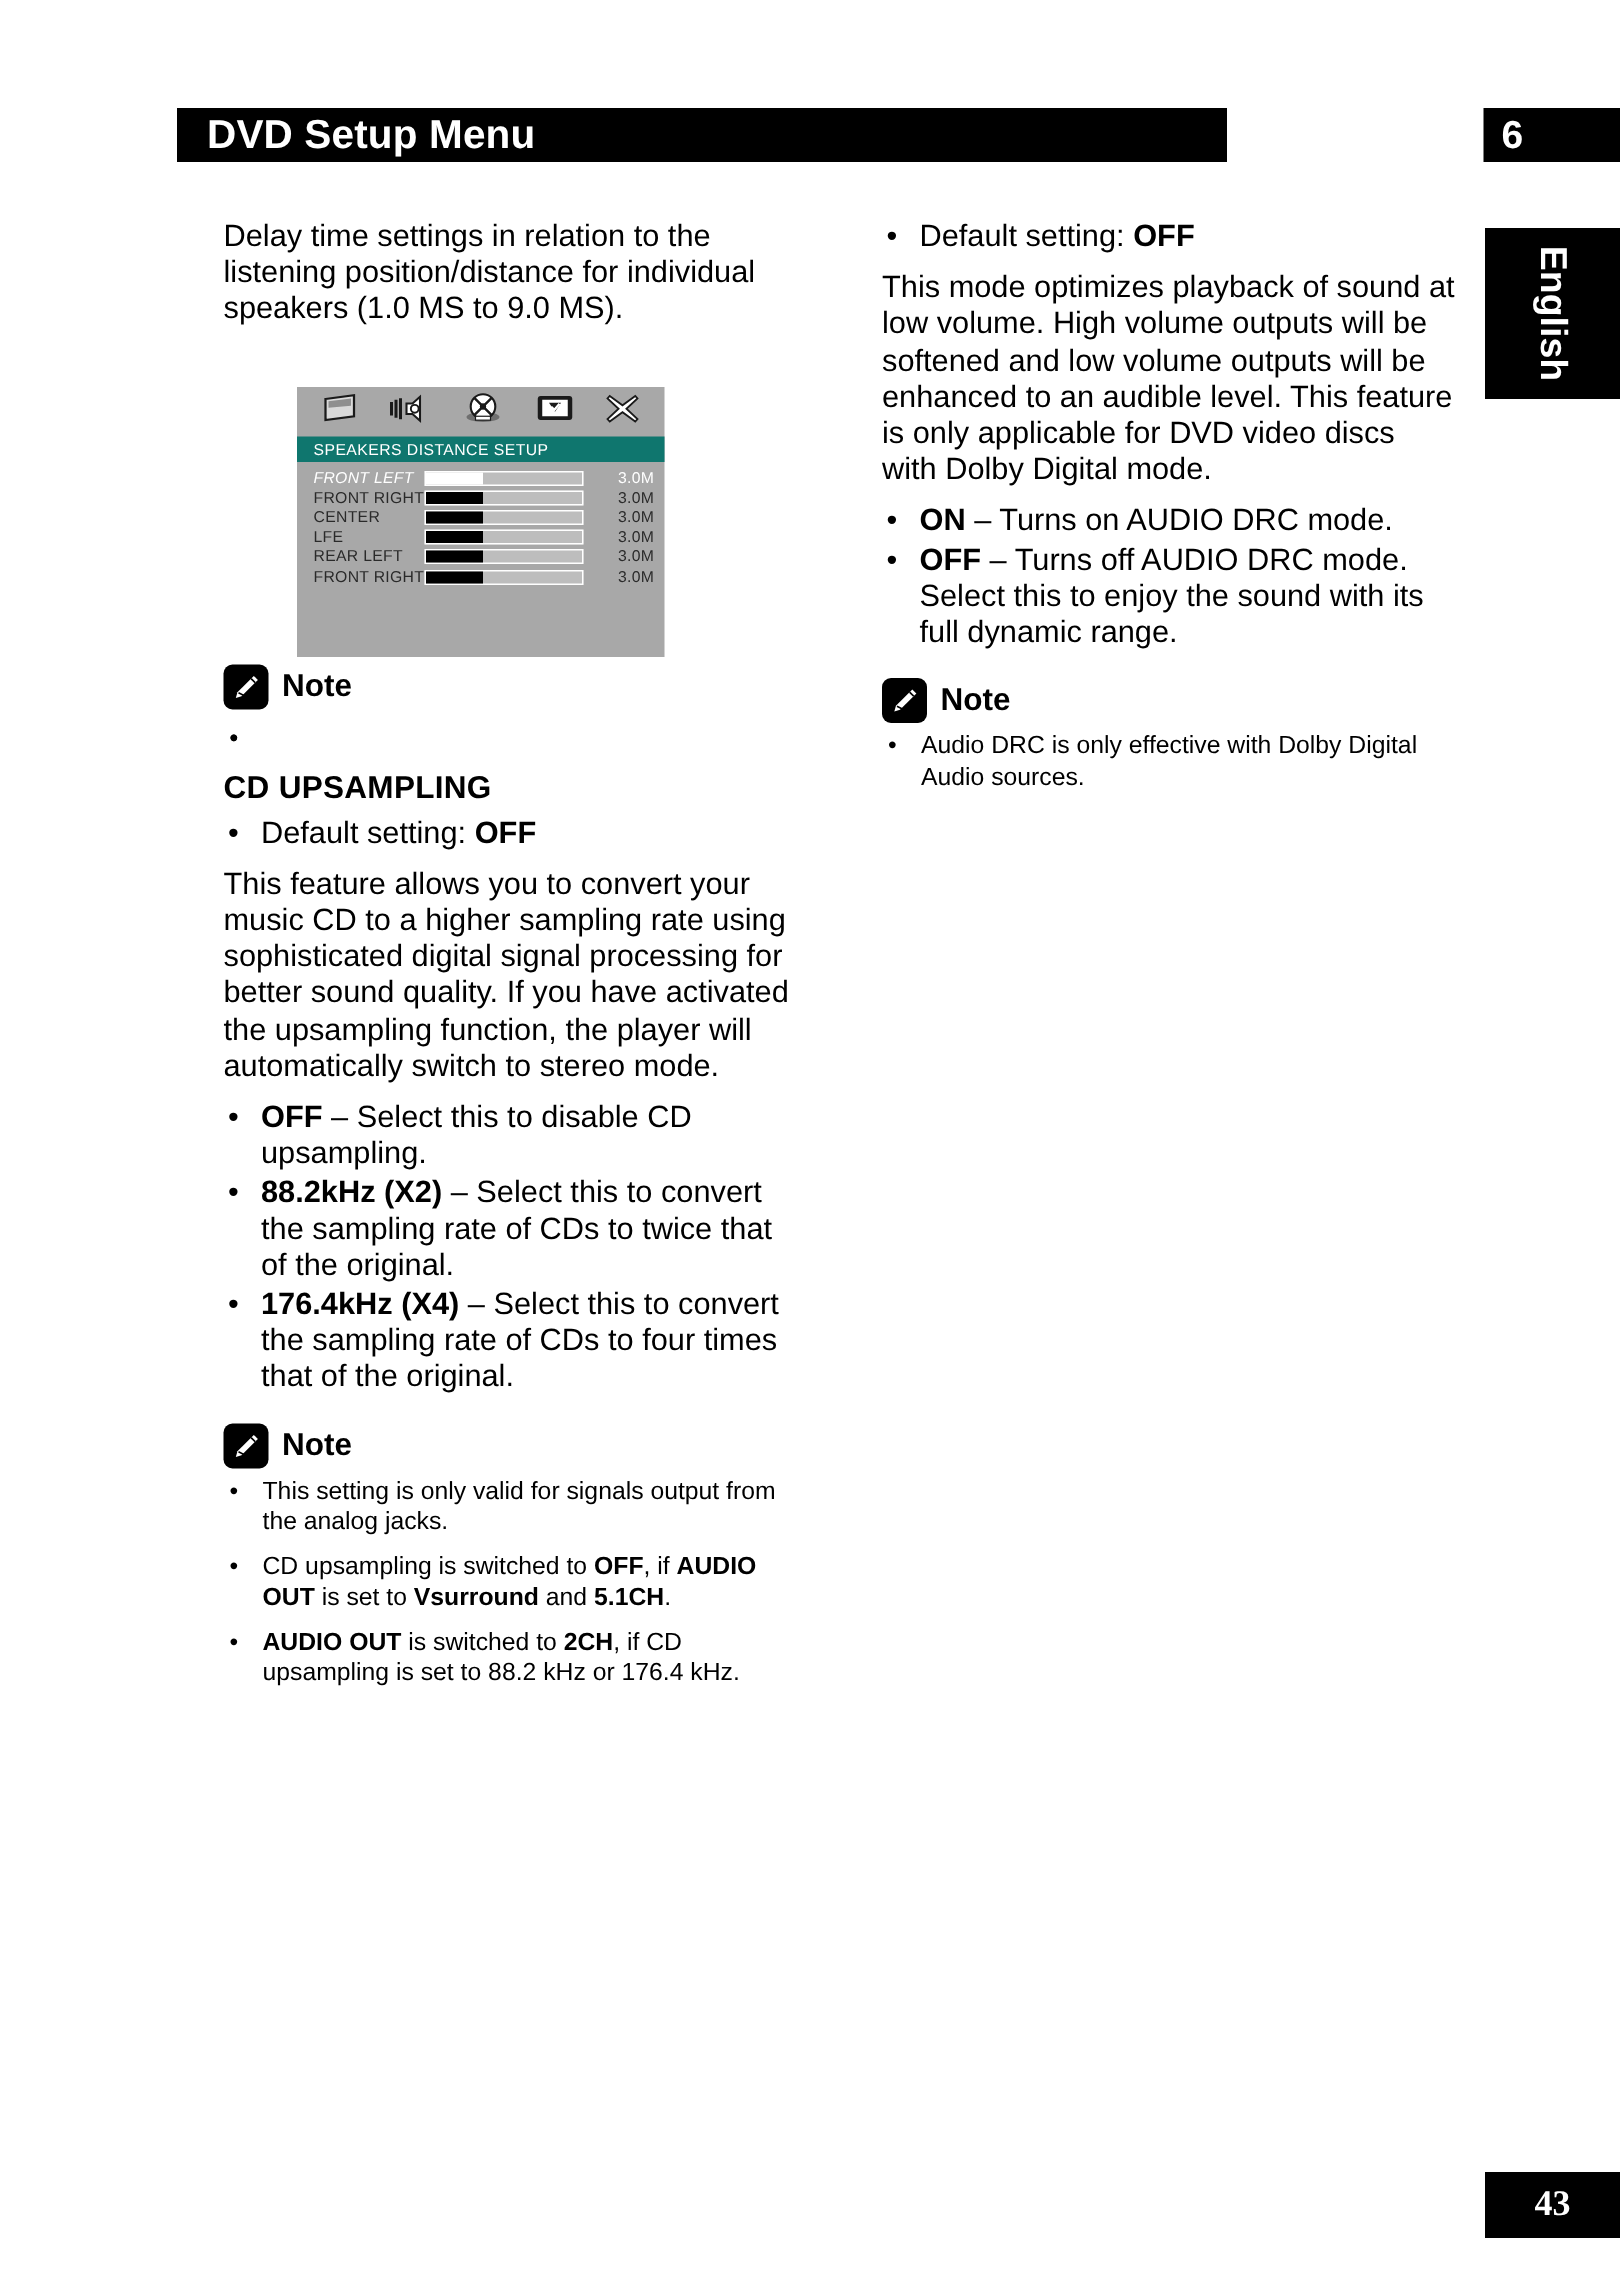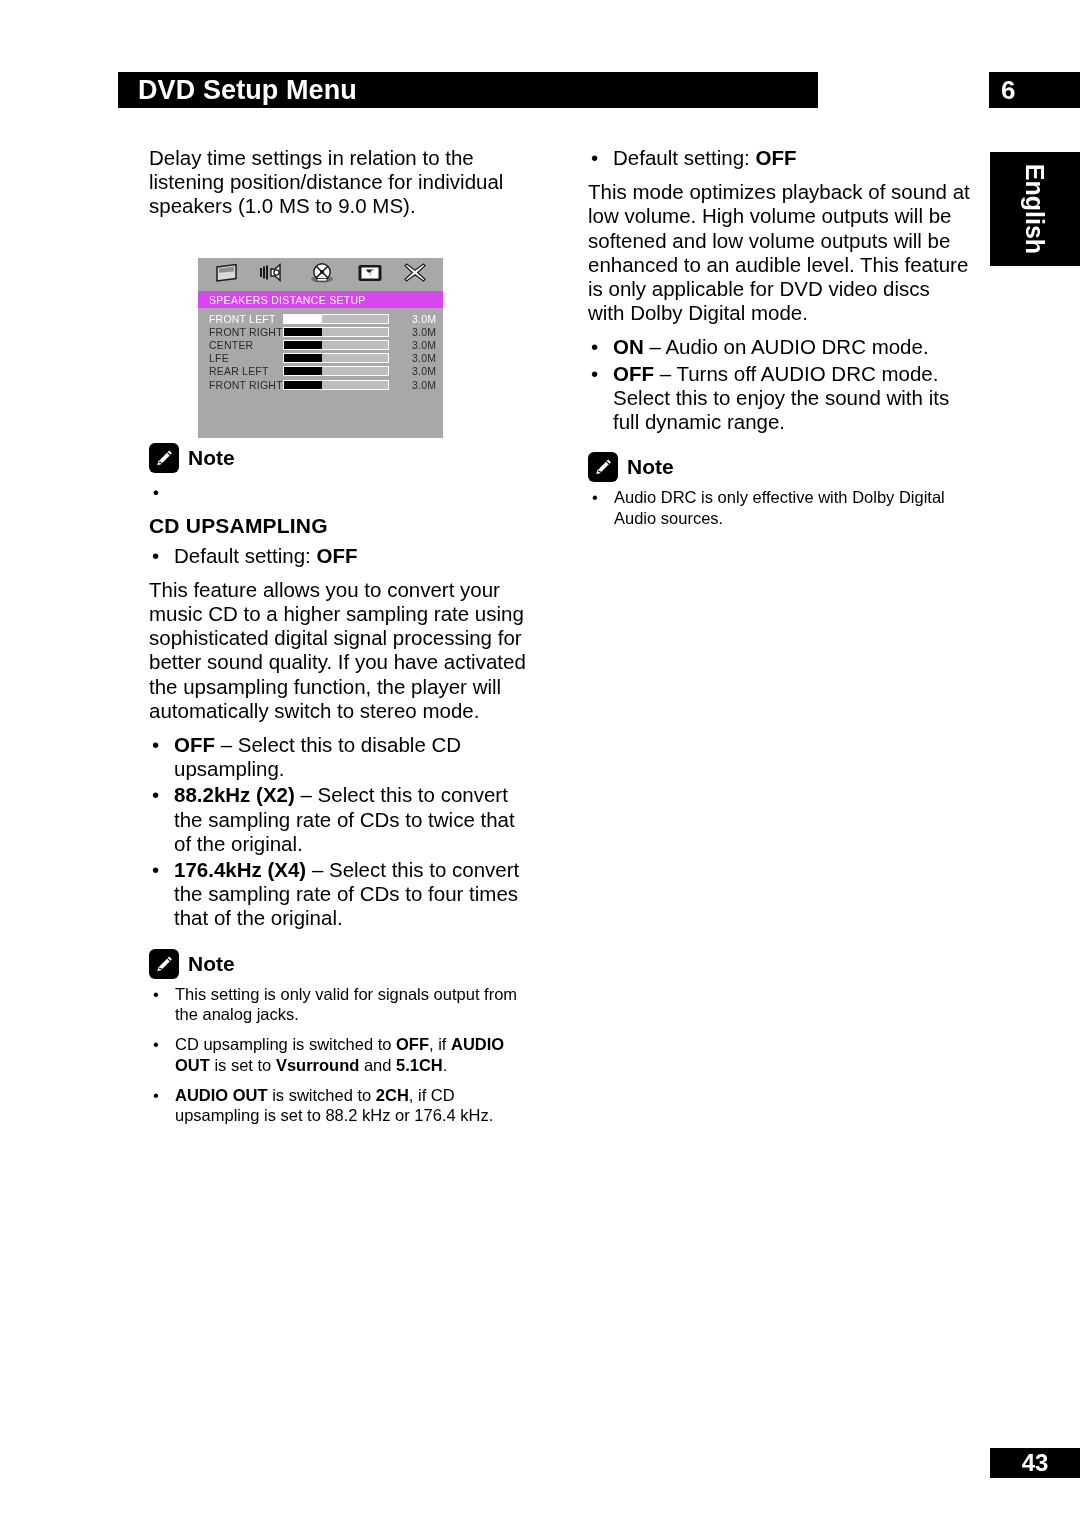--- a/index.html
+++ b/index.html
@@ -188,21 +188,21 @@
     justify-content: space-around;
     padding: 0 6px;
     box-sizing: border-box;
   }
   #osd-titlebar {
     position: absolute;
     left: 0;
     top: 33px;
     width: 100%;
     height: 17px;
-    background: #d946ef;
+    background: #0f766e;
     display: flex;
     align-items: center;
   }
   #osd-title-text {
     color: #ffffff;
     font-size: 10.5px;
     padding-left: 11px;
     letter-spacing: 0.3px;
     white-space: nowrap;
   }
@@ -218,21 +218,21 @@
     height: 13.2px;
     padding-left: 11px;
   }
   .osd-row-label {
     width: 74px;
     font-size: 10.5px;
     color: #2a2a2a;
     white-space: nowrap;
     letter-spacing: 0.2px;
   }
-  .osd-row.selected .osd-row-label { color: #ffffff; }
+  .osd-row.selected .osd-row-label { color: #ffffff; font-style: italic; }
   .osd-bar-track {
     width: 106px;
     height: 10px;
     border: 1px solid #ffffff;
     background: #bdbdbd;
     box-sizing: border-box;
     position: relative;
   }
   .osd-bar-fill {
     position: absolute;
@@ -248,22 +248,23 @@
     letter-spacing: 0.2px;
   }
   .osd-row.selected .osd-row-value { color: #ffffff; }
 
   
   #page-footer {
     position: absolute;
     left: 990px;
     top: 1448px;
     width: 90px;
-    height: 30px;
-    background: #000000;
+    height: 44px;
+    background: #000000;
+    font-family: Liberation Serif, serif;
   }
   #page-number {
     position: absolute;
     left: 0; right: 0;
     top: 50%;
     transform: translateY(-50%);
     text-align: center;
     color: #ffffff;
     font-size: 24px;
     font-weight: bold;
@@ -364,21 +365,21 @@
       <span class="dot">•</span>
       <span>Default setting:</span>
       <b>OFF</b>
     </li>
   </ul>
   <p class="body-para">This mode optimizes playback of sound at low volume. High volume outputs will be softened and low volume outputs will be enhanced to an audible level. This feature is only applicable for DVD video discs with Dolby Digital mode.</p>
 
   <ul class="bullet-list">
     <li>
       <span class="dot">•</span>
-      <b>ON</b><span> – Audio on AUDIO DRC mode.</span>
+      <b>ON</b><span> – Turns on AUDIO DRC mode.</span>
     </li>
     <li>
       <span class="dot">•</span>
       <b>OFF</b><span> – Turns off AUDIO DRC mode. Select this to enjoy the sound with its full dynamic range.</span>
     </li>
   </ul>
 
   <div class="note-block">
     <div class="note-header">
       <span class="note-icon">

